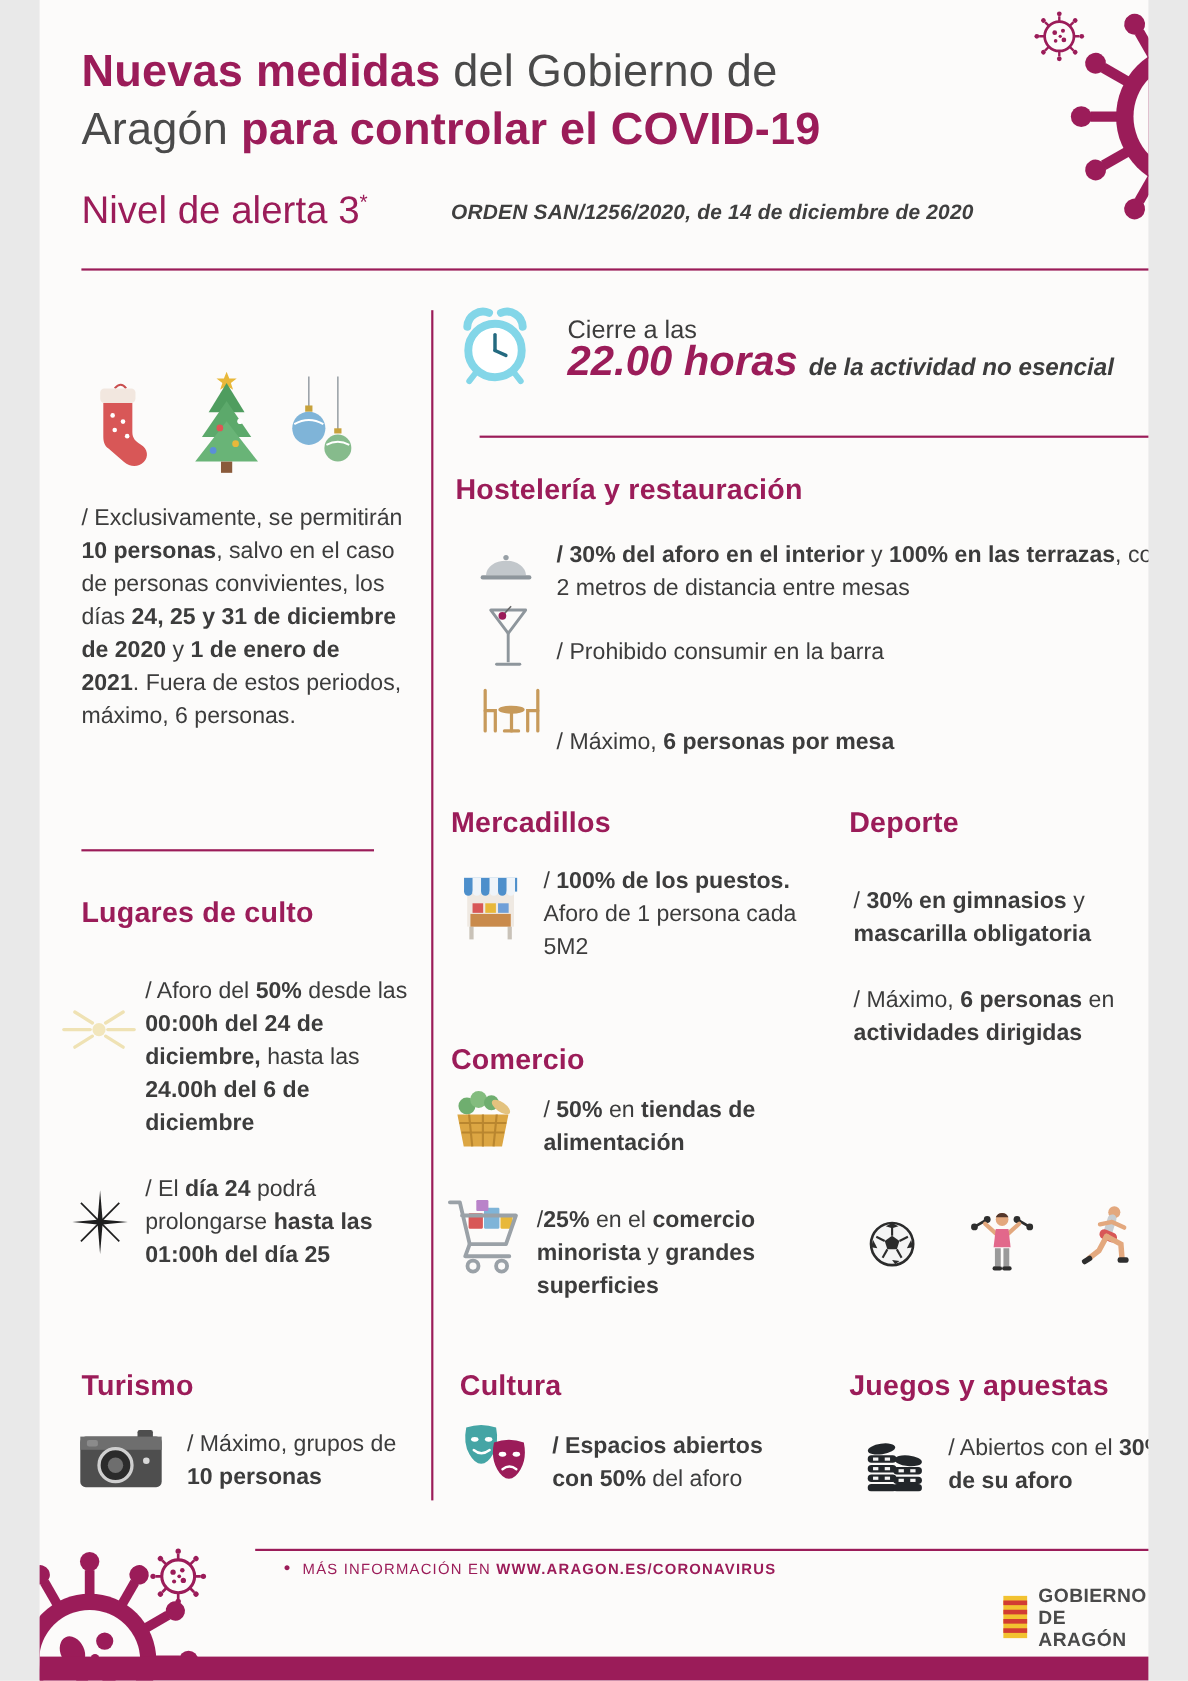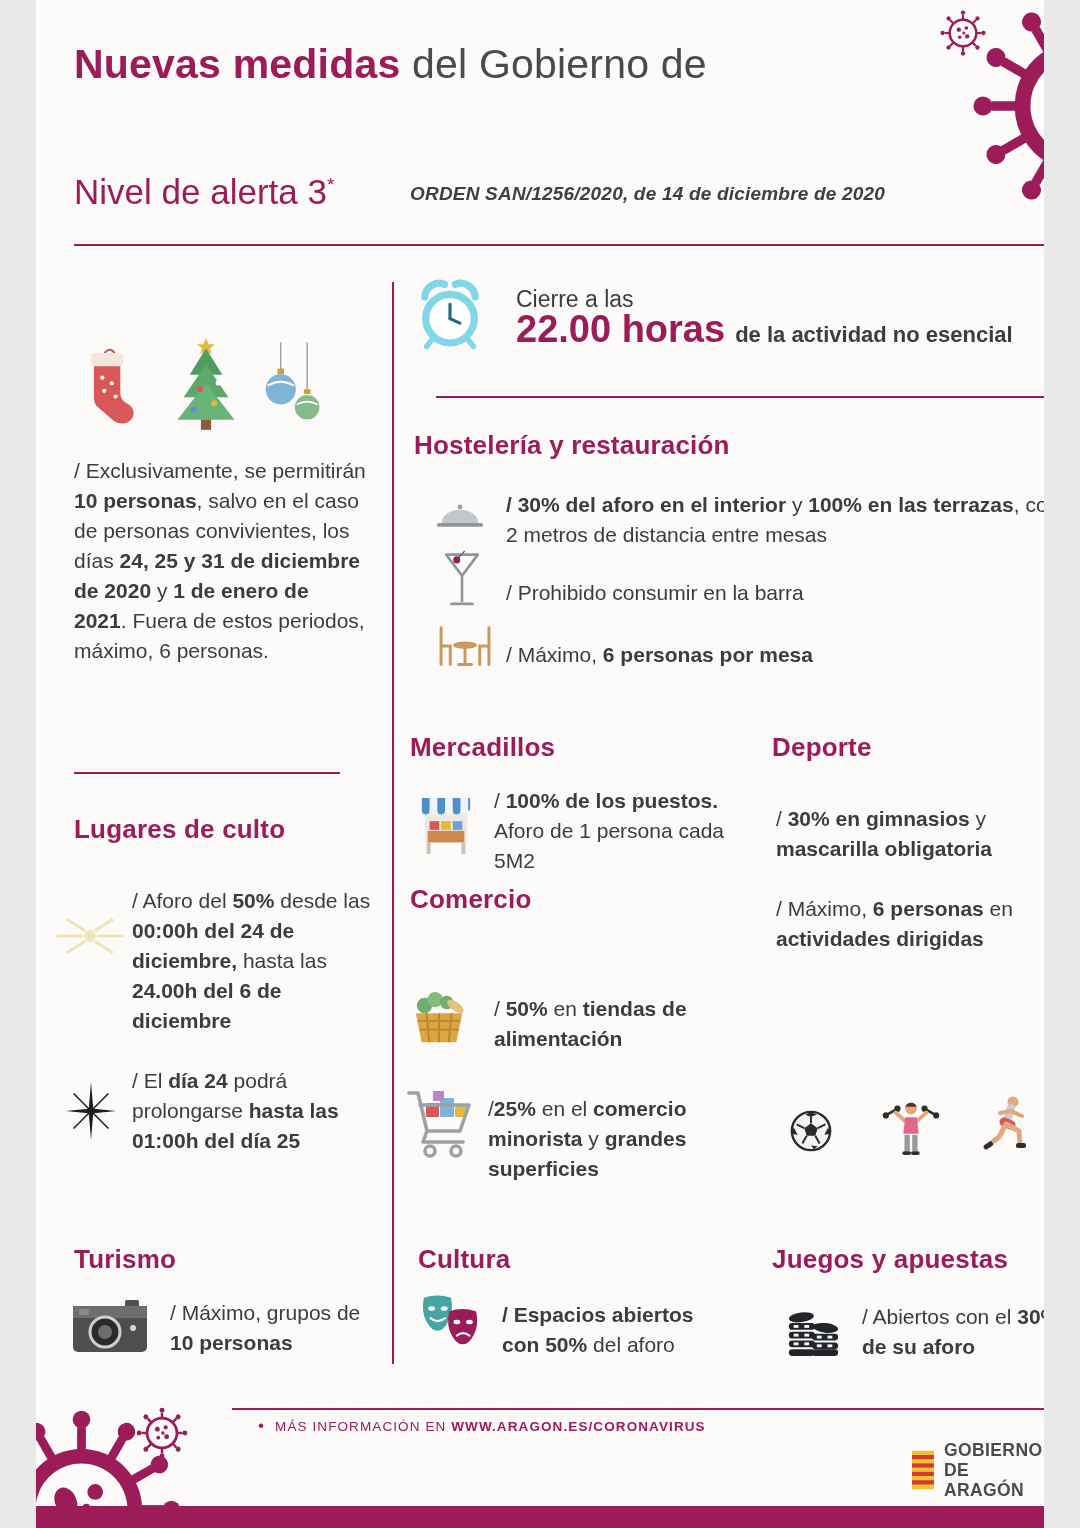--- a/index.html
+++ b/index.html
@@ -14,21 +14,21 @@
   .h2{font-size:26px;font-weight:700;color:var(--accent);letter-spacing:.2px;}
   .txt{font-size:21px;line-height:30px;color:var(--dark);}
   .b{font-weight:700;}
   .a{color:var(--accent);}
   .rule{background:var(--accent);}
   .title{font-size:41px;line-height:53px;color:#4A4A4A;letter-spacing:.2px;font-weight:400;}
   .alert{font-size:35px;color:var(--accent);font-weight:400;}
   .alert sup{font-size:19px;vertical-align:super;}
   .order{font-size:19px;font-style:italic;font-weight:600;color:#3F3F3F;letter-spacing:.2px;}
   .c-intro{font-size:23px;font-weight:400;color:var(--dark);}
-  .c-row{display:flex;align-items:baseline;gap:10px;white-space:nowrap;}
+  .c-row{display:flex;align-items:baseline;gap:10px;white-space:nowrap;font-style:italic;}
   .c-time{font-size:38px;font-weight:700;color:var(--accent);}
   .c-detail{font-size:22px;font-weight:700;color:var(--dark);}
   .info{font-size:13.5px;letter-spacing:1.1px;color:var(--accent);font-weight:500;display:flex;align-items:center;gap:10px;}
   .info .url{font-weight:800;}
   .logo{display:flex;align-items:center;gap:10px;}
   .logo-text{font-size:17.5px;font-weight:700;color:#4A4A4A;line-height:20px;letter-spacing:.4px;}
   .bottom-bar{background:var(--accent);z-index:5;}
   svg{display:block;}
 </style>
 </head>
@@ -144,20 +144,21 @@
       </svg>
   </div>
   <div class="abs" style="left:928px;top:-10px;width:232px;height:232px;">
     <svg viewBox="0 0 220 220" width="232" height="232">
         <use href="#sym-virus-big"></use>
       </svg>
   </div>
 
   <div class="abs title" style="left:38px;top:38px;width:850px;">
     <div><span class="b a">Nuevas medidas</span><span> del Gobierno de</span></div>
+    <div><span>Aragón </span><span class="b a">para controlar el COVID-19</span></div>
   </div>
   <div class="abs alert" style="left:38px;top:172px;">
     <span>Nivel de alerta 3</span><sup>*</sup>
   </div>
   <div class="abs order" style="left:374px;top:183px;">ORDEN SAN/1256/2020, de 14 de diciembre de 2020</div>
   <div class="abs rule" style="left:38px;top:244px;width:1004px;height:2px;"></div>
 
   <div class="abs rule" style="left:356px;top:282px;width:2px;height:1082px;"></div>
 
 
@@ -291,21 +292,21 @@
         <path d="M6 4 V44"></path>
           <path d="M6 24 H16 V44"></path>
         <path d="M58 4 V44"></path>
           <path d="M58 24 H48 V44"></path>
         <line x1="32" y1="26" x2="32" y2="44"></line>
           <path d="M25 44 h14"></path>
       </g>
       <ellipse cx="32" cy="23" rx="13" ry="4" fill="#C79A5B"></ellipse>
     </svg>
   </div>
-  <div class="abs txt" style="left:470px;top:640px;width:420px;"><span>/ Máximo, </span><span class="b">6 personas por mesa</span></div>
+  <div class="abs txt" style="left:470px;top:660px;width:420px;"><span>/ Máximo, </span><span class="b">6 personas por mesa</span></div>
 
   <div class="abs h2" style="left:374px;top:732px;">Mercadillos</div>
   <div class="abs" style="left:382px;top:792px;width:56px;height:68px;">
     <svg viewBox="0 0 58 70" width="56" height="68">
       <rect x="7" y="20" width="44" height="32" fill="#EFE9E2"></rect>
       <rect x="9" y="52" width="4" height="12" fill="#C9C2B8"></rect>
       <rect x="45" y="52" width="4" height="12" fill="#C9C2B8"></rect>
       <rect x="10" y="40" width="38" height="12" fill="#C98A4B"></rect>
       <rect x="12" y="30" width="10" height="9" fill="#D85757"></rect>
       <rect x="24" y="30" width="10" height="9" fill="#E8B83A"></rect>
@@ -321,21 +322,21 @@
         </g>
       <g fill="#EFF4F9">
           <circle cx="16" cy="19" r="4"></circle>
           <circle cx="32" cy="19" r="4"></circle>
           <circle cx="48" cy="19" r="4"></circle>
         </g>
     </svg>
   </div>
   <div class="abs txt" style="left:458px;top:786px;width:235px;"><span>/ </span><span class="b">100% de los puestos.</span><span> Aforo de 1 persona cada 5M2</span></div>
 
-  <div class="abs h2" style="left:374px;top:884px;">Comercio</div>
+  <div class="abs h2" style="left:374px;top:948px;">Comercio</div>
   <div class="abs" style="left:374px;top:988px;width:58px;height:60px;">
     <svg viewBox="0 0 60 62" width="58" height="60">
       <circle cx="15" cy="18" r="8" fill="#6FAE6F"></circle>
       <circle cx="26" cy="12" r="8" fill="#83BC7E"></circle>
       <circle cx="38" cy="15" r="7" fill="#6FAE6F"></circle>
       <ellipse cx="47" cy="19" rx="10" ry="4.5" fill="#E3C27E" transform="rotate(35 47 19)"></ellipse>
       <path d="M6 26 L54 26 L48 56 L12 56 Z" fill="#DCA643"></path>
       <g stroke="#B9862F" stroke-width="2">
         <line x1="8" y1="34" x2="52" y2="34"></line>
           <line x1="10" y1="43" x2="50" y2="43"></line>

